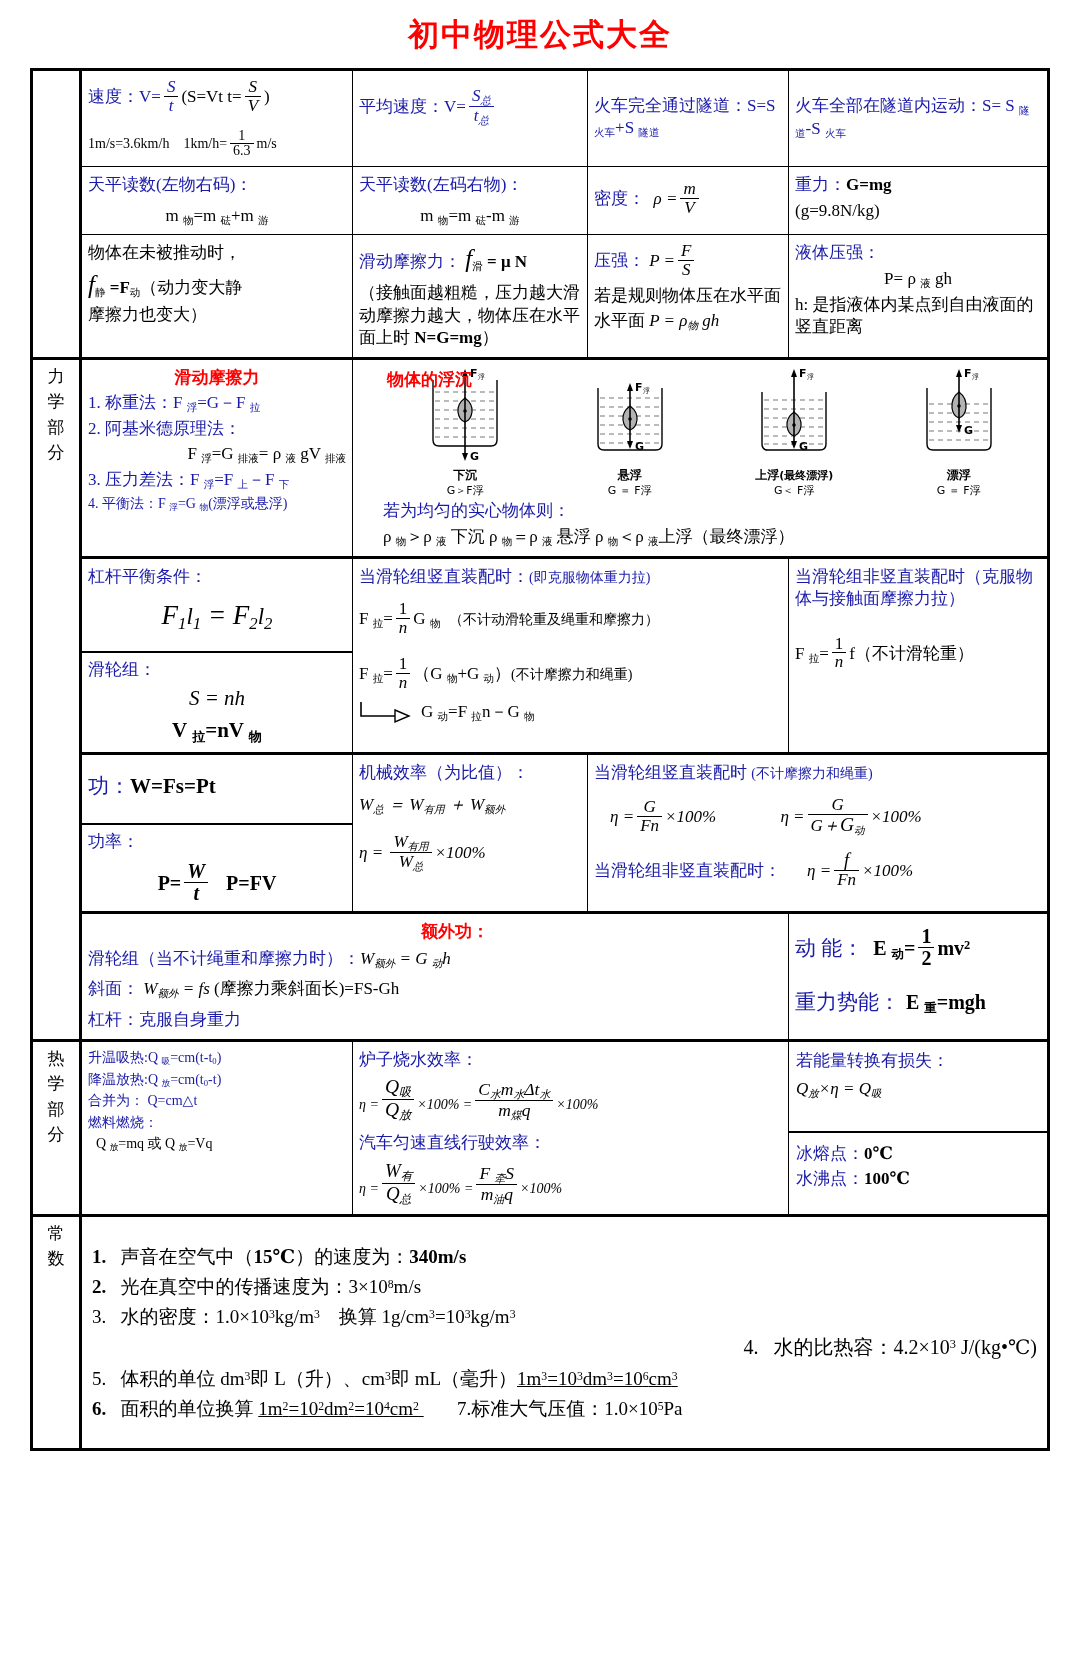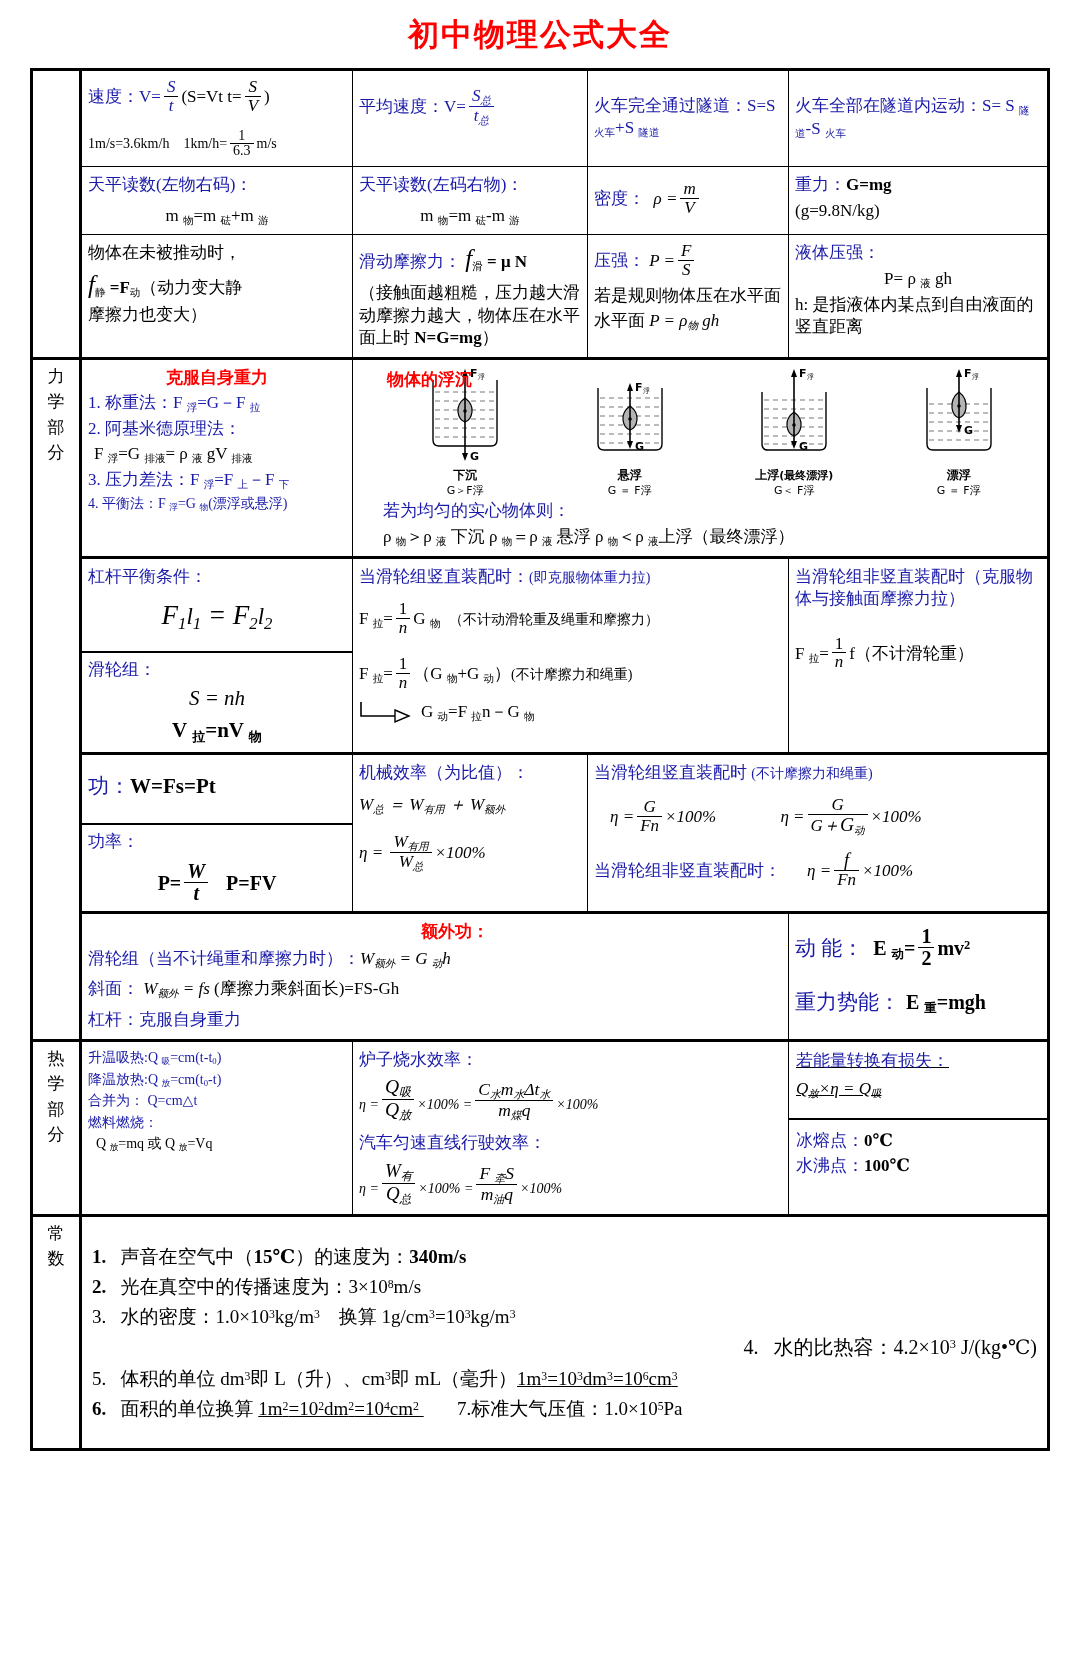--- a/index.html
+++ b/index.html
@@ -58,21 +58,21 @@
 
   sub{font-size:.62em;vertical-align:-.28em;}
   sup{font-size:.62em;vertical-align:.45em;}
 
   
   .frac{display:inline-block;vertical-align:-0.52em;text-align:center;line-height:1.05;margin:0 3px;}
   .frac .n{display:block;border-bottom:1.4px solid #000;padding:0 3px;}
   .frac .d{display:block;padding:0 3px;}
   .frac.blue .n{border-bottom-color:#1a1aa8;}
   .line{margin:3px 0;}
-  .ind{margin-left:6px;}
+  .ind{margin-left:6px;text-align:right;}
 
   
   .diagrams{display:flex;justify-content:space-around;align-items:flex-end;padding-top:2px;}
   .dia{width:108px;text-align:center;font-family:"DejaVu Sans","Liberation Sans",sans-serif;}
   .dia .cap{font-size:12px;font-weight:bold;margin-top:1px;}
   .dia .cap2{font-size:11px;margin-top:0px;}
   .tight{line-height:1.25;}
 </style>
 </head>
 <body>
@@ -162,21 +162,21 @@
 
     <tr>
       <td class="vlabel thick-right thick-top" rowspan="4">
         <span>力</span>
             <span>学</span>
             <span>部</span>
             <span>分</span>
       </td>
 
       <td colspan="1" class="thick-top tight">
-        <div class="line red ctr b">克服自身重力</div>
+        <div class="line red ctr b">滑动摩擦力</div>
         <div class="line blue">1. 称重法：F <sub>浮</sub>=G－F <sub>拉</sub></div>
         <div class="line blue">2. 阿基米德原理法：</div>
         <div class="line bk ind">F <sub>浮</sub>=G <sub>排液</sub>= ρ <sub>液</sub> gV <sub>排液</sub></div>
         <div class="line blue">3. 压力差法：F <sub>浮</sub>=F <sub>上</sub>－F <sub>下</sub></div>
         <div class="line blue sm">4. 平衡法：F <sub>浮</sub>=G <sub>物</sub>(漂浮或悬浮)</div>
       </td>
 
       <td colspan="3" class="thick-top tight">
         <div style="position:relative;margin-left:24px;">
           <div class="line red b" style="position:absolute;left:4px;top:2px;">物体的浮沉</div>
@@ -392,21 +392,21 @@
         <div class="line bk it sm" style="margin-top:6px;">
           η =<span class="frac"><span class="n" style="font-size:1.4em;">Q<sub>吸</sub></span><span class="d" style="font-size:1.4em;">Q<sub>放</sub></span></span>×100% =<span class="frac"><span class="n" style="font-size:1.25em;">C<sub>水</sub>m<sub>水</sub>Δt<sub>水</sub></span><span class="d" style="font-size:1.25em;">m<sub>煤</sub>q</span></span>×100%
         </div>
         <div class="line blue" style="margin-top:10px;">汽车匀速直线行驶效率：</div>
         <div class="line bk it sm" style="margin-top:6px;">
           η =<span class="frac"><span class="n" style="font-size:1.35em;">W<sub>有</sub></span><span class="d" style="font-size:1.35em;">Q<sub>总</sub></span></span>×100% =<span class="frac"><span class="n" style="font-size:1.25em;">F <sub>牵</sub>S</span><span class="d" style="font-size:1.25em;">m<sub>油</sub>q</span></span>×100%
         </div>
       </td>
 
       <td class="thick-top" style="padding:0;">
-        <div style="padding:5px 7px;border-bottom:2.4px solid #000;height:78px;box-sizing:border-box;text-decoration:underline;">
+        <div style="padding:5px 7px;border-bottom:2.4px solid #000;height:91px;box-sizing:border-box;">
           <div class="line blue">若能量转换有损失：</div>
           <div class="line bk it" style="margin-top:6px;">Q<sub>放</sub>×η = Q<sub>吸</sub></div>
         </div>
         <div style="padding:7px;">
           <div class="line"><span class="blue">冰熔点：</span><span class="bk b">0℃</span></div>
           <div class="line"><span class="blue">水沸点：</span><span class="bk b">100℃</span></div>
         </div>
       </td>
     </tr>
 

